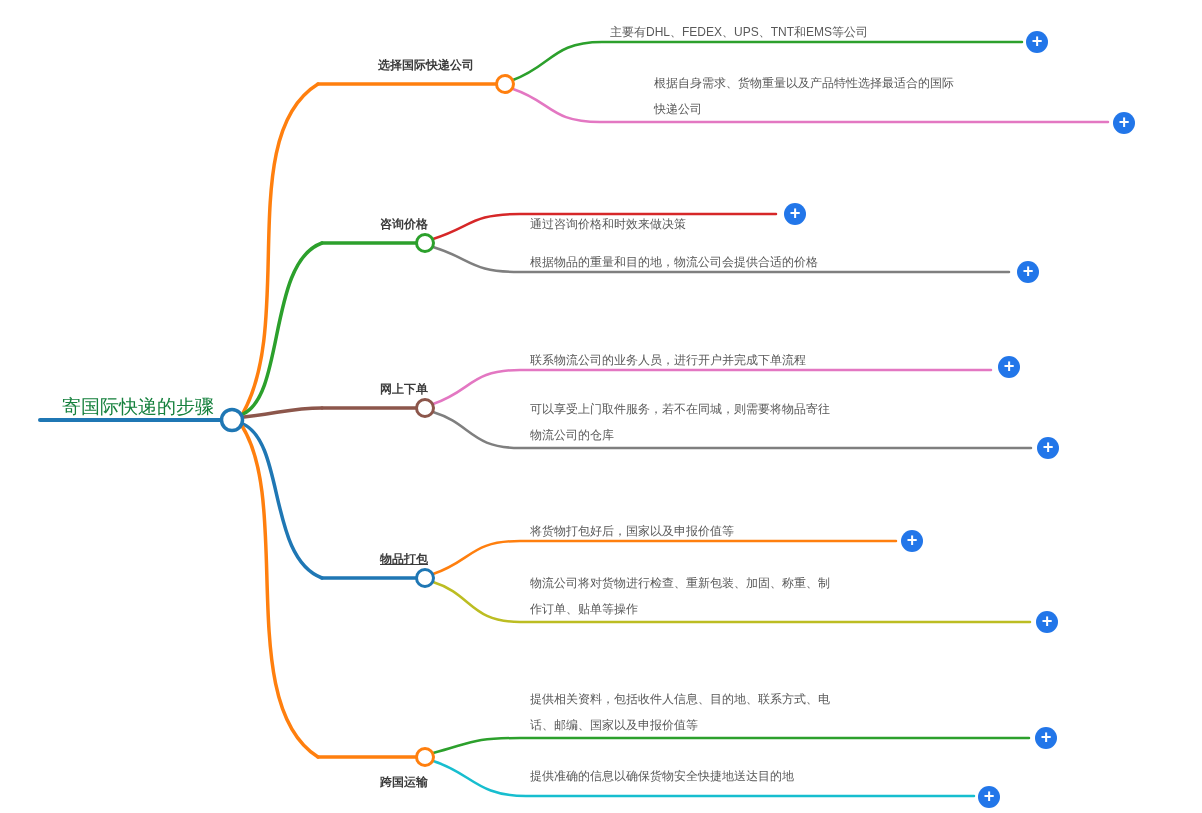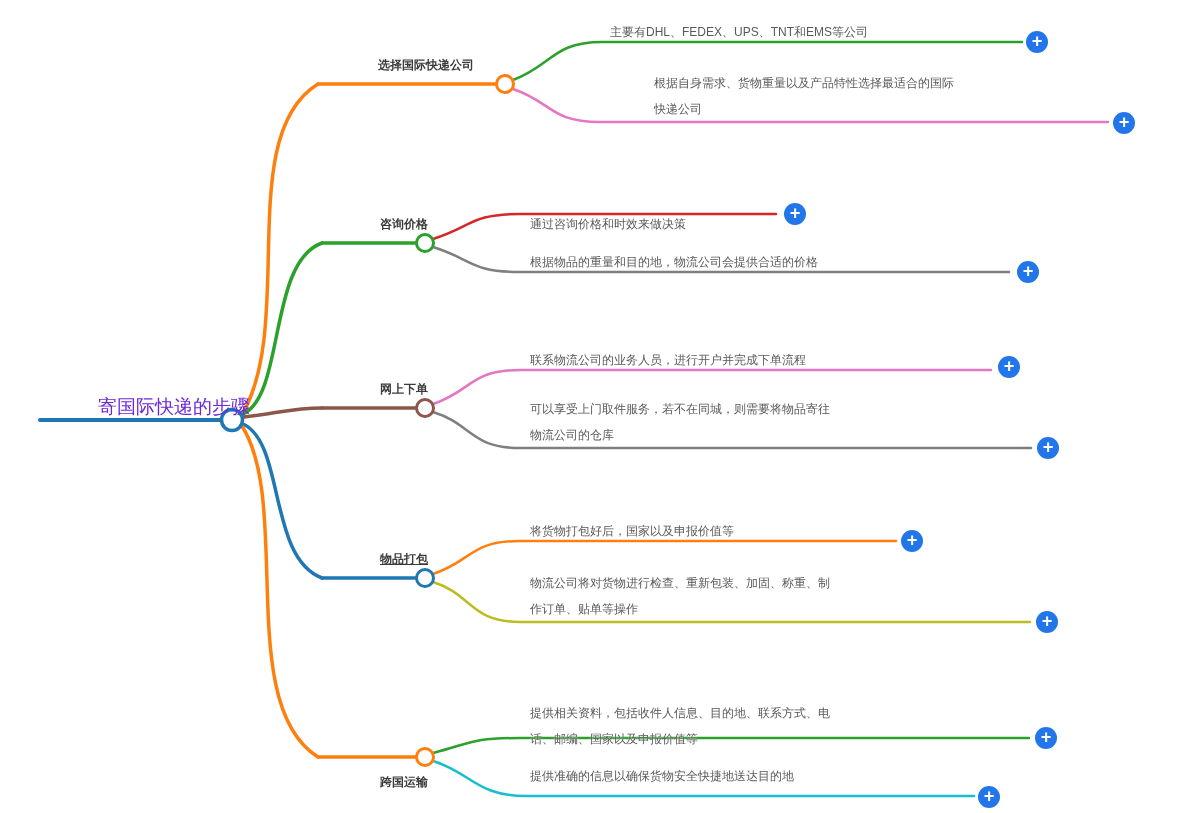--- a/index.html
+++ b/index.html
@@ -3,21 +3,21 @@
 <meta charset="utf-8">
 <style>
   html,body{margin:0;padding:0;}
   body{
     width:1202px;height:813px;position:relative;background:#ffffff;
     font-family:"Liberation Sans","DejaVu Sans",sans-serif;overflow:hidden;
   }
   #canvas{position:absolute;left:0;top:0;width:1202px;height:813px;}
   .node-text{position:absolute;color:#595959;font-size:12px;line-height:26px;white-space:pre-line;
     text-shadow:0 0 2px #fff;}
-  .root-label{position:absolute;left:62px;top:394px;font-size:19px;color:#6d28d9;white-space:nowrap;margin-left:36px;}
+  .root-label{position:absolute;left:62px;top:394px;font-size:19px;color:#15803d;white-space:nowrap;}
   .branch-label{position:absolute;font-size:12px;font-weight:bold;color:#3b3b3b;white-space:nowrap;margin-left:48px;}
   .plus{position:absolute;width:22px;height:22px;border-radius:50%;background:#2276e9;
     display:flex;align-items:center;justify-content:center;cursor:pointer;}
   .plus span{color:#ffffff;font-size:17px;font-weight:bold;line-height:22px;
     font-family:"DejaVu Sans Mono",monospace;transform:translateY(-1px);}
 </style>
 </head>
 <body>
 
 <svg id="canvas" viewBox="0 0 1202 813" fill="none" stroke-linecap="round" stroke-linejoin="round">
@@ -67,21 +67,21 @@
 <div class="node-text" style="left:610px;top:70px;width:520px;margin-left:44px;">根据自身需求、货物重量以及产品特性选择最适合的国际
 快递公司</div>
 <div class="node-text" style="left:530px;top:191px;margin-top:20px;">通过咨询价格和时效来做决策</div>
 <div class="node-text" style="left:530px;top:249px;">根据物品的重量和目的地，物流公司会提供合适的价格</div>
 <div class="node-text" style="left:530px;top:347px;">联系物流公司的业务人员，进行开户并完成下单流程</div>
 <div class="node-text" style="left:530px;top:396px;width:520px;">可以享受上门取件服务，若不在同城，则需要将物品寄往
 物流公司的仓库</div>
 <div class="node-text" style="left:530px;top:518px;">将货物打包好后，国家以及申报价值等</div>
 <div class="node-text" style="left:530px;top:570px;width:530px;">物流公司将对货物进行检查、重新包装、加固、称重、制
 作订单、贴单等操作</div>
-<div class="node-text" style="left:530px;top:686px;width:520px;margin-top:14px;">提供相关资料，包括收件人信息、目的地、联系方式、电
+<div class="node-text" style="left:530px;top:686px;width:520px;">提供相关资料，包括收件人信息、目的地、联系方式、电
 话、邮编、国家以及申报价值等</div>
 <div class="node-text" style="left:530px;top:755px;margin-top:8px;">提供准确的信息以确保货物安全快捷地送达目的地</div>
 
 <div class="plus" style="left: 1026px; top: 31px; background: rgb(34, 118, 233);">
     <span>+</span>
   </div>
 <div class="plus" style="left: 1113px; top: 112px; background: rgb(34, 118, 233);">
     <span>+</span>
   </div>
 <div class="plus" style="left: 784px; top: 203px; background: rgb(34, 118, 233);">

